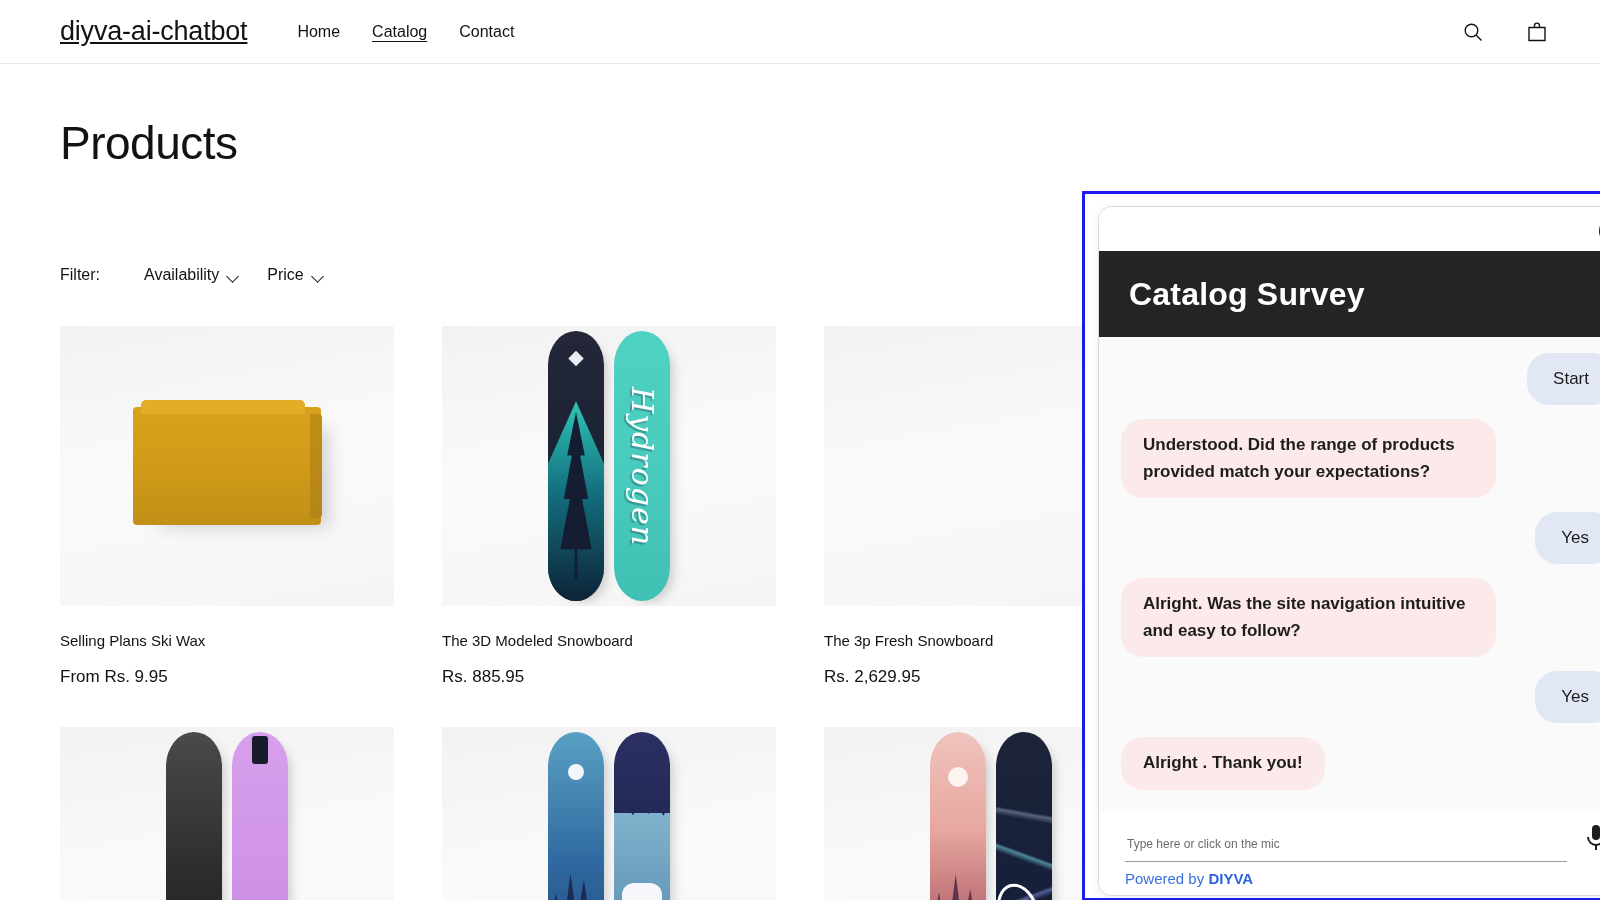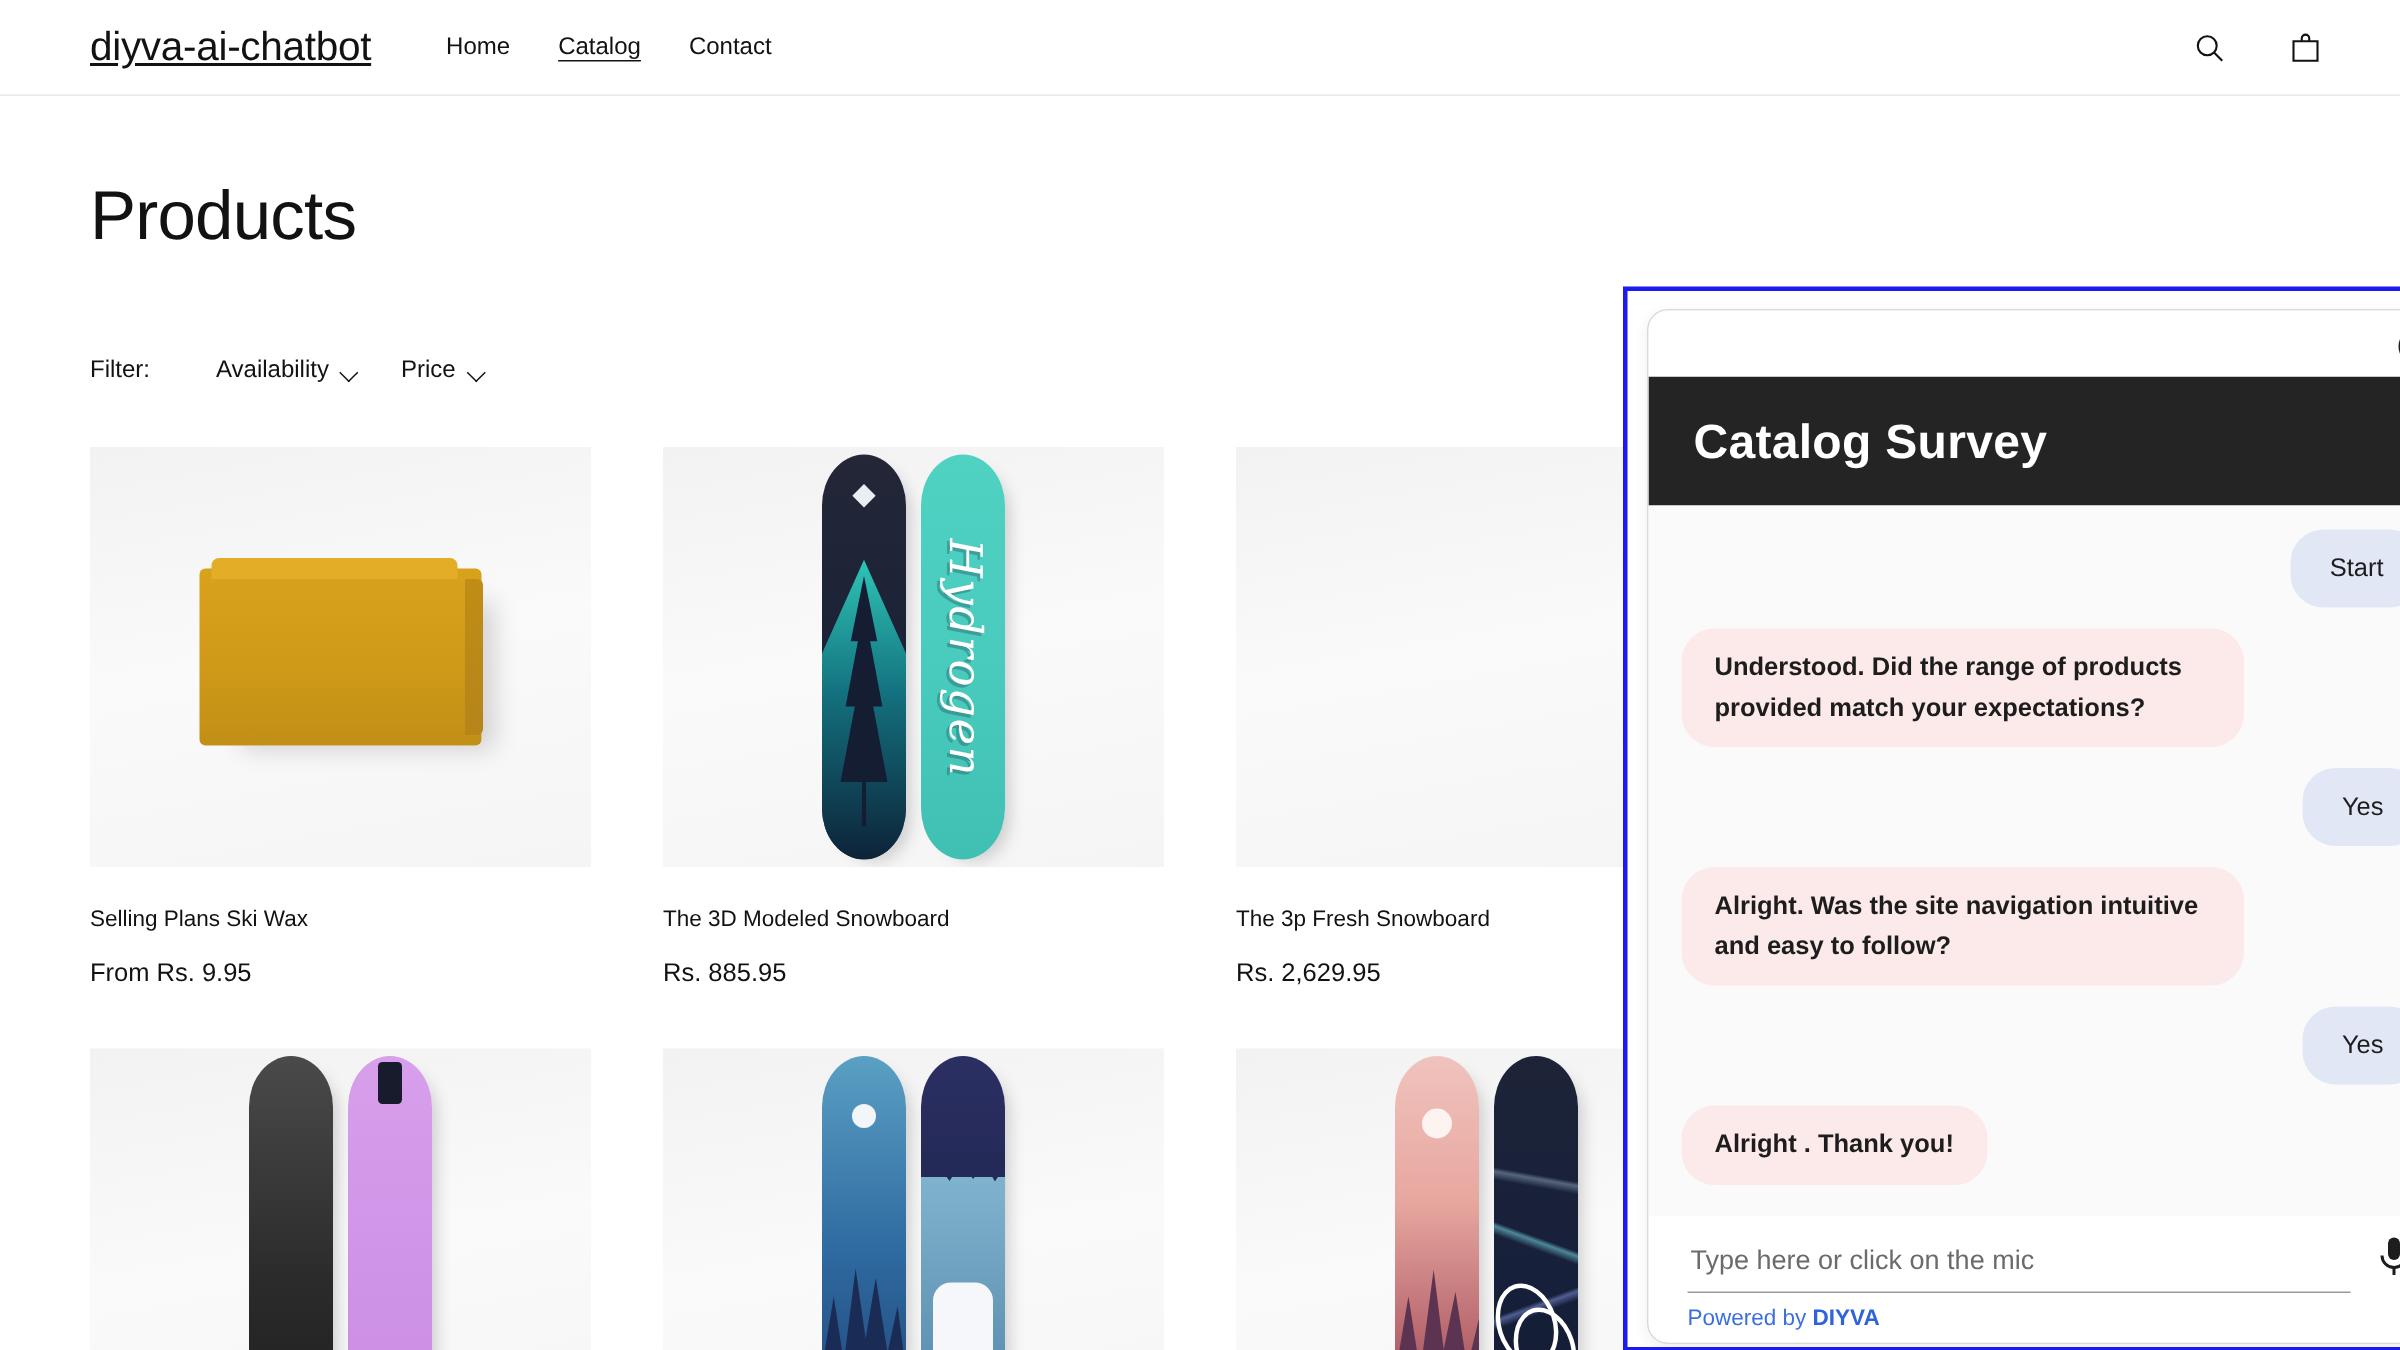--- a/index.html
+++ b/index.html
@@ -60,21 +60,21 @@
   }
   .page-title {
     font-size: 46px;
     font-weight: 400;
     letter-spacing: -0.5px;
     margin-top: 52px;
   }
 
   
   .facets {
-    margin-top: 62px;
+    margin-top: 90px;
     display: flex;
     align-items: center;
     height: 30px;
   }
   .facet-label { font-size: 16px; color: #121212; }
   .facet-group { display: flex; align-items: flex-start; gap: 28px; margin-left: 44px; }
   .facet {
     display: inline-flex; align-items: center; gap: 9px;
     font-size: 16px; color: #121212; cursor: pointer;
     background: none; border: none;
@@ -318,21 +318,21 @@
   .chat-input-area {
     flex: none;
     background: #ffffff;
     padding: 12px 26px 8px 26px;
   }
   .input-row { display: flex; align-items: flex-end; gap: 14px; }
   .chat-input {
     flex: 1;
     border: none;
     border-bottom: 1px solid #9a9a9a;
-    font-size: 18px;
+    font-size: 12px;
     padding: 6px 2px 10px 2px;
     color: #5b5b5b;
     background: transparent;
     outline: none;
     font-family: "Liberation Sans", sans-serif;
   }
   .chat-input::placeholder { color: #6b6b6b; }
   .mic-btn {
     background: none; border: none; cursor: pointer;
     padding: 0 2px 6px 2px;

